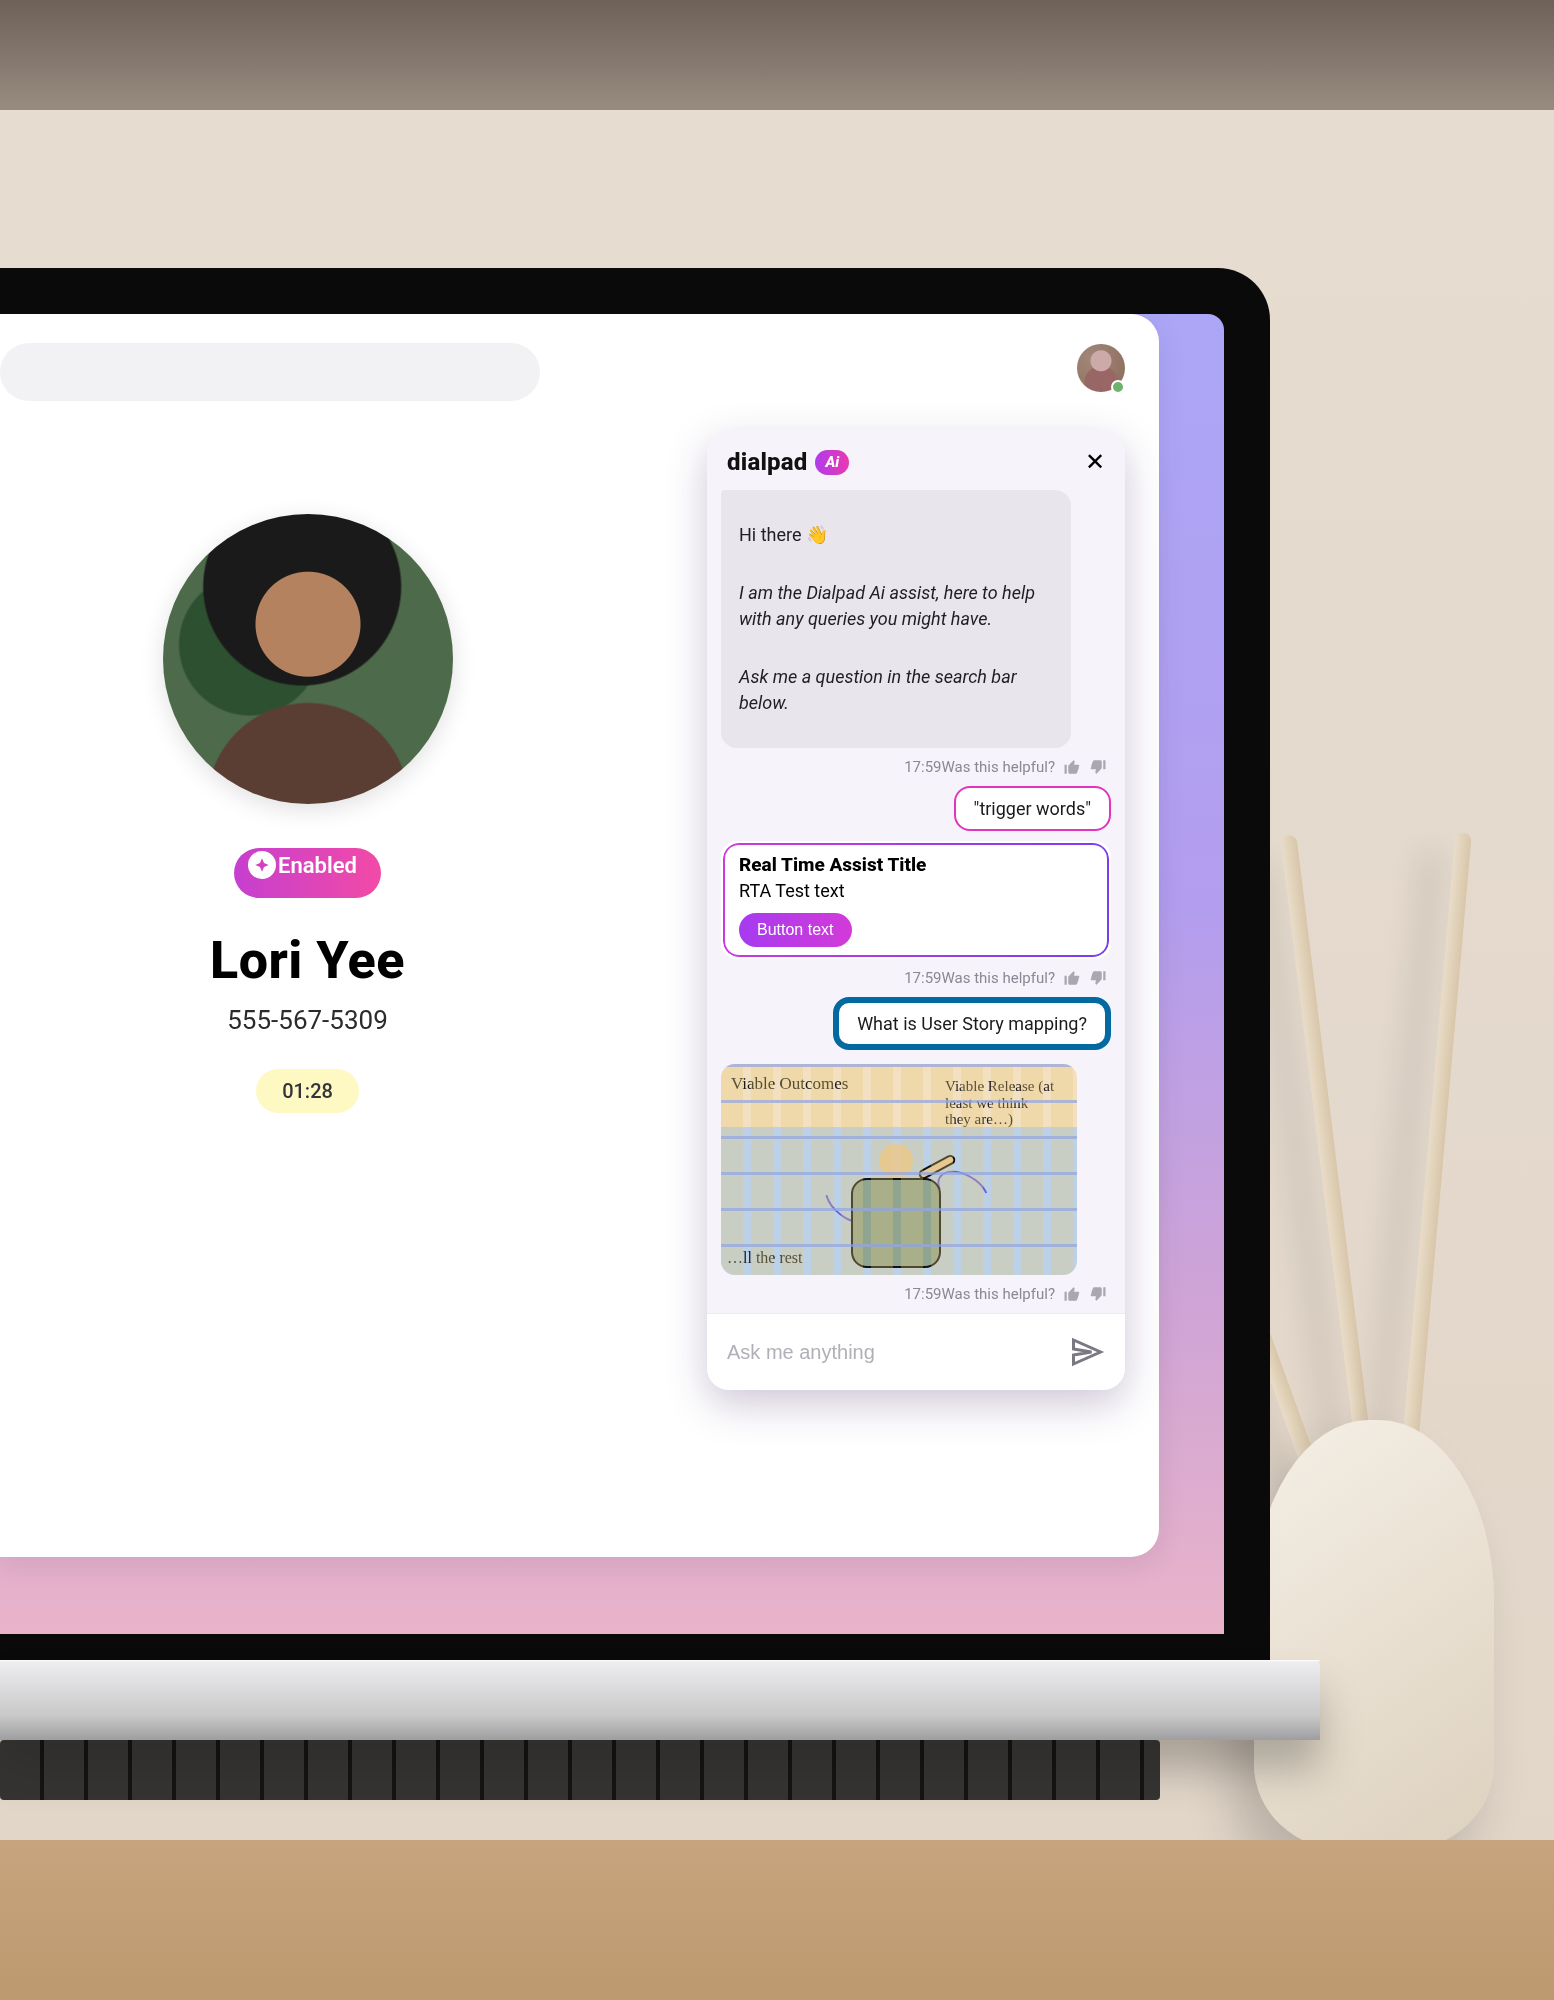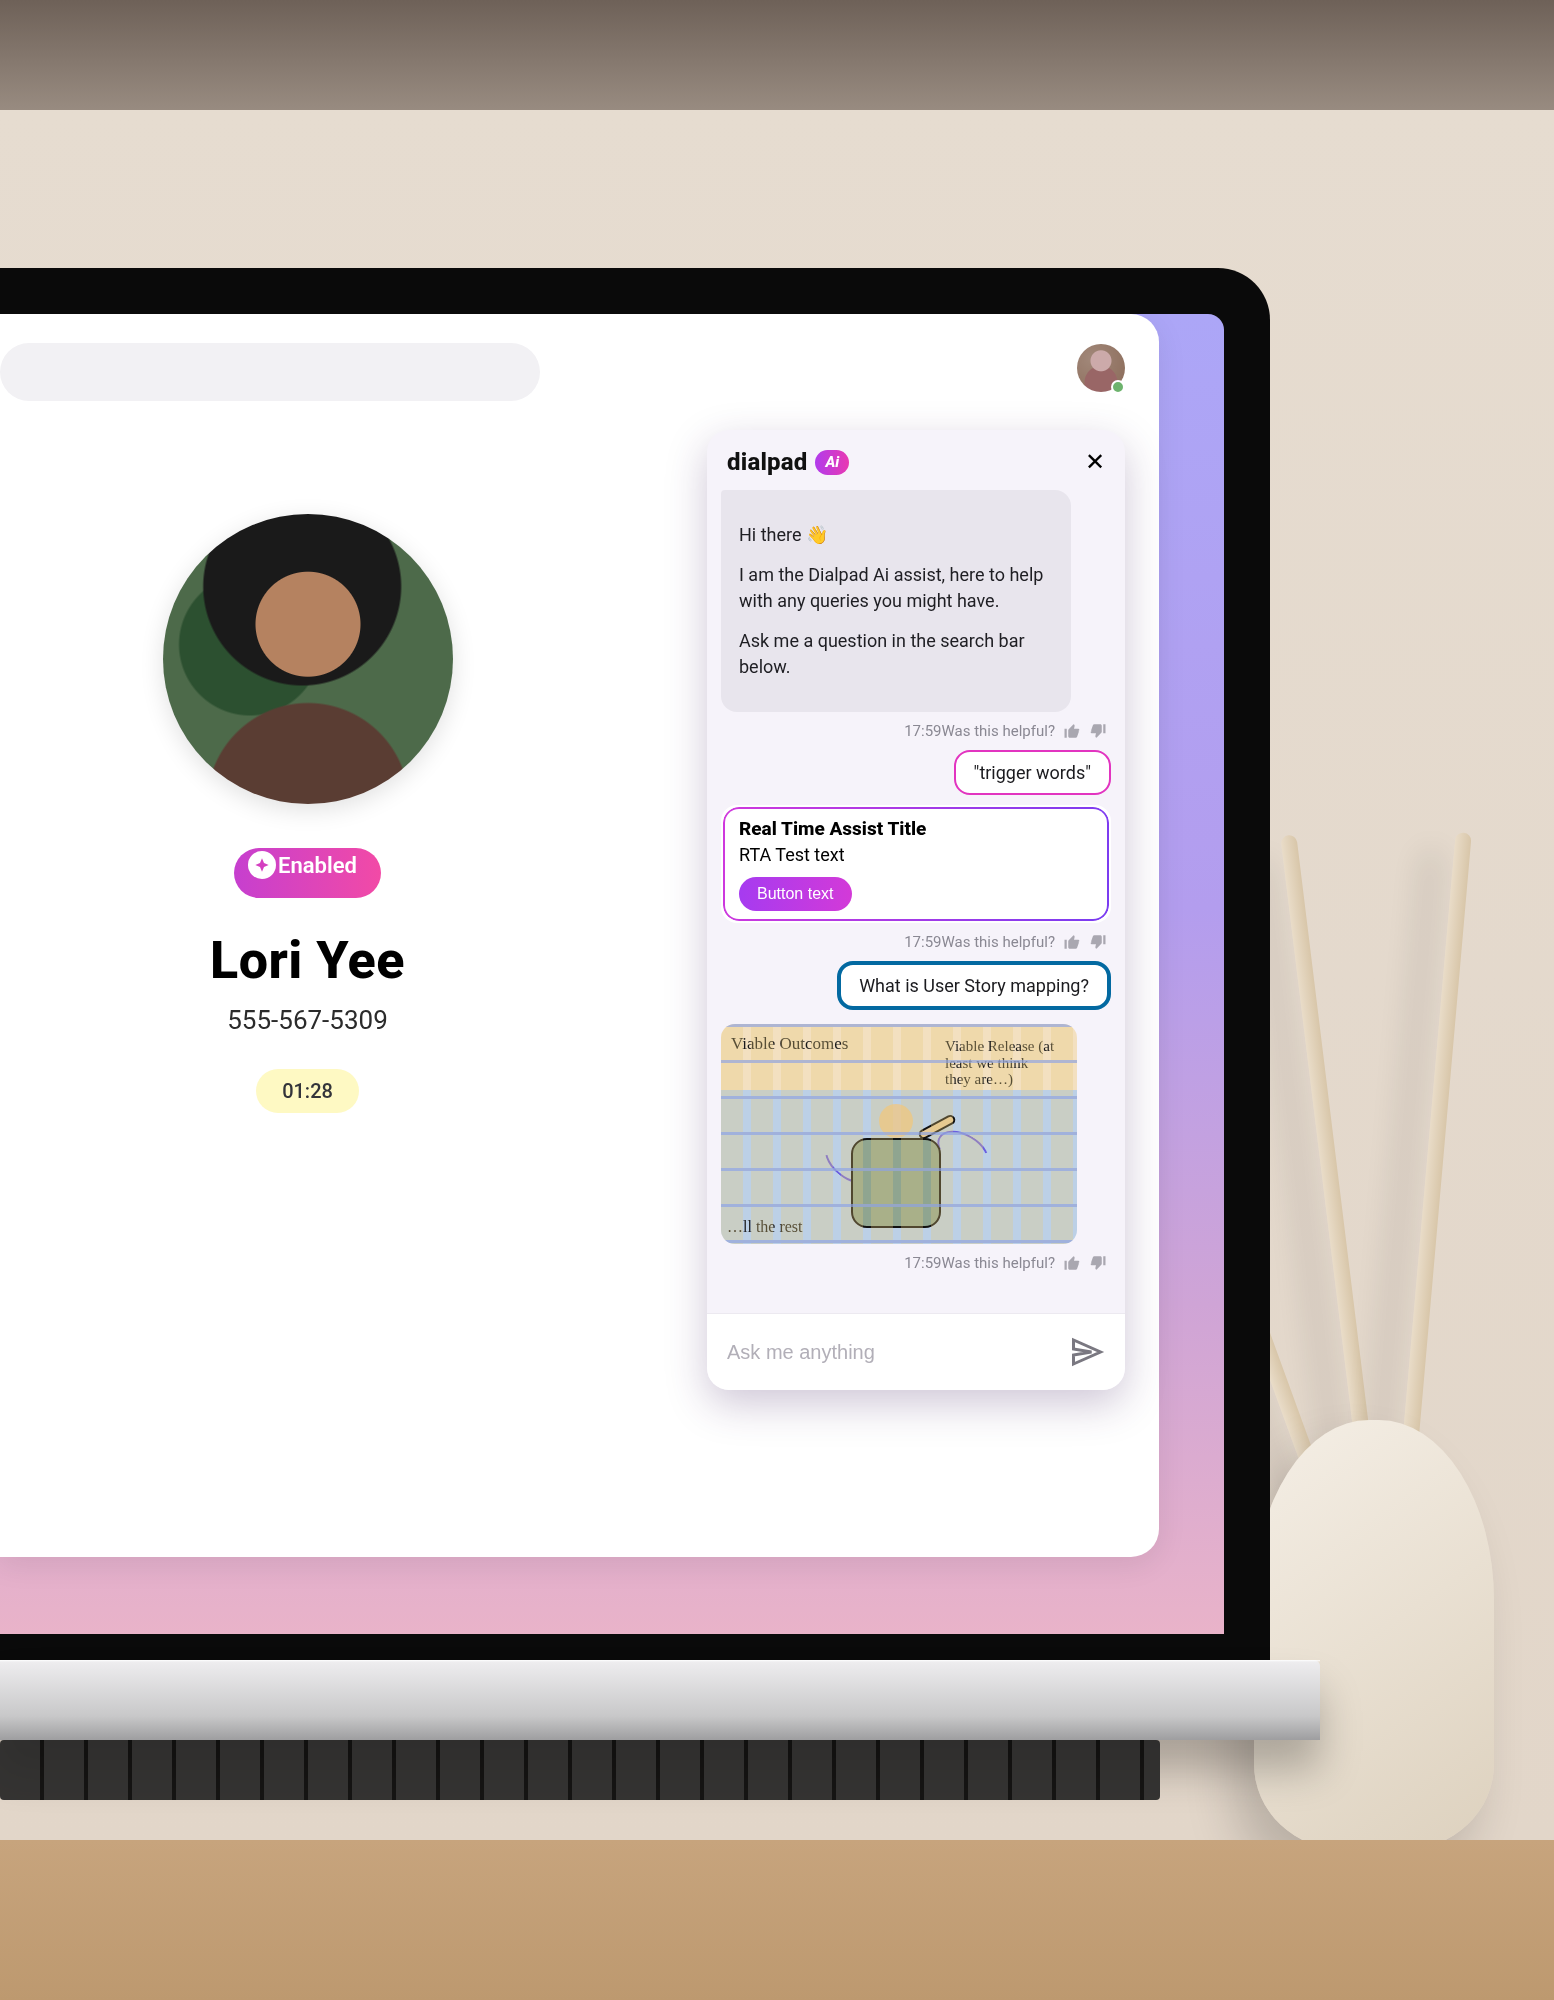--- a/index.html
+++ b/index.html
@@ -175,38 +175,38 @@
 
 .panel-body {
   flex:1; overflow:auto; padding: 0 14px 10px 14px;
   display:flex; flex-direction:column; gap:10px;
 }
 .bubble {
   background:#e8e5ed; border-radius: 4px 16px 16px 16px;
   padding: 32px 18px; font-size: 18px; color:#1e1e23; line-height:1.45;
   width: 350px;
 }
-.bubble p + p { margin-top: 14px; }
+.bubble p + p { margin-top: 32px; font-style: italic; }
 .meta {
   display:flex; justify-content:flex-end; align-items:center;
   font-size: 15px; color:#8a8893; padding: 0 4px;
 }
 .meta .right { display:flex; align-items:center; gap:8px; }
 .thumb { width:18px;height:18px;fill:#a9a7b0; cursor:pointer; }
 
 .user-bubble {
   align-self:flex-end;
   border:2px solid #e234c0;
   border-radius:16px;
   padding: 10px 18px;
   font-size:18px; color:#1b1b1f;
   background:#fff;
 }
 .user-bubble.plain {
-  border:4px solid #0369a1; background:#fff;
+  border:6px solid #0369a1; background:#fff;
 }
 
 .rta {
   position: relative;
   background:#fff; border: 2px solid transparent;
   border-radius: 16px; padding: 10px 16px;
 }
 .rta::before{
   content:""; position:absolute; inset:0; padding:2px; border-radius:16px;
   background: linear-gradient(100deg,#d038dd,#7a3cf1);

